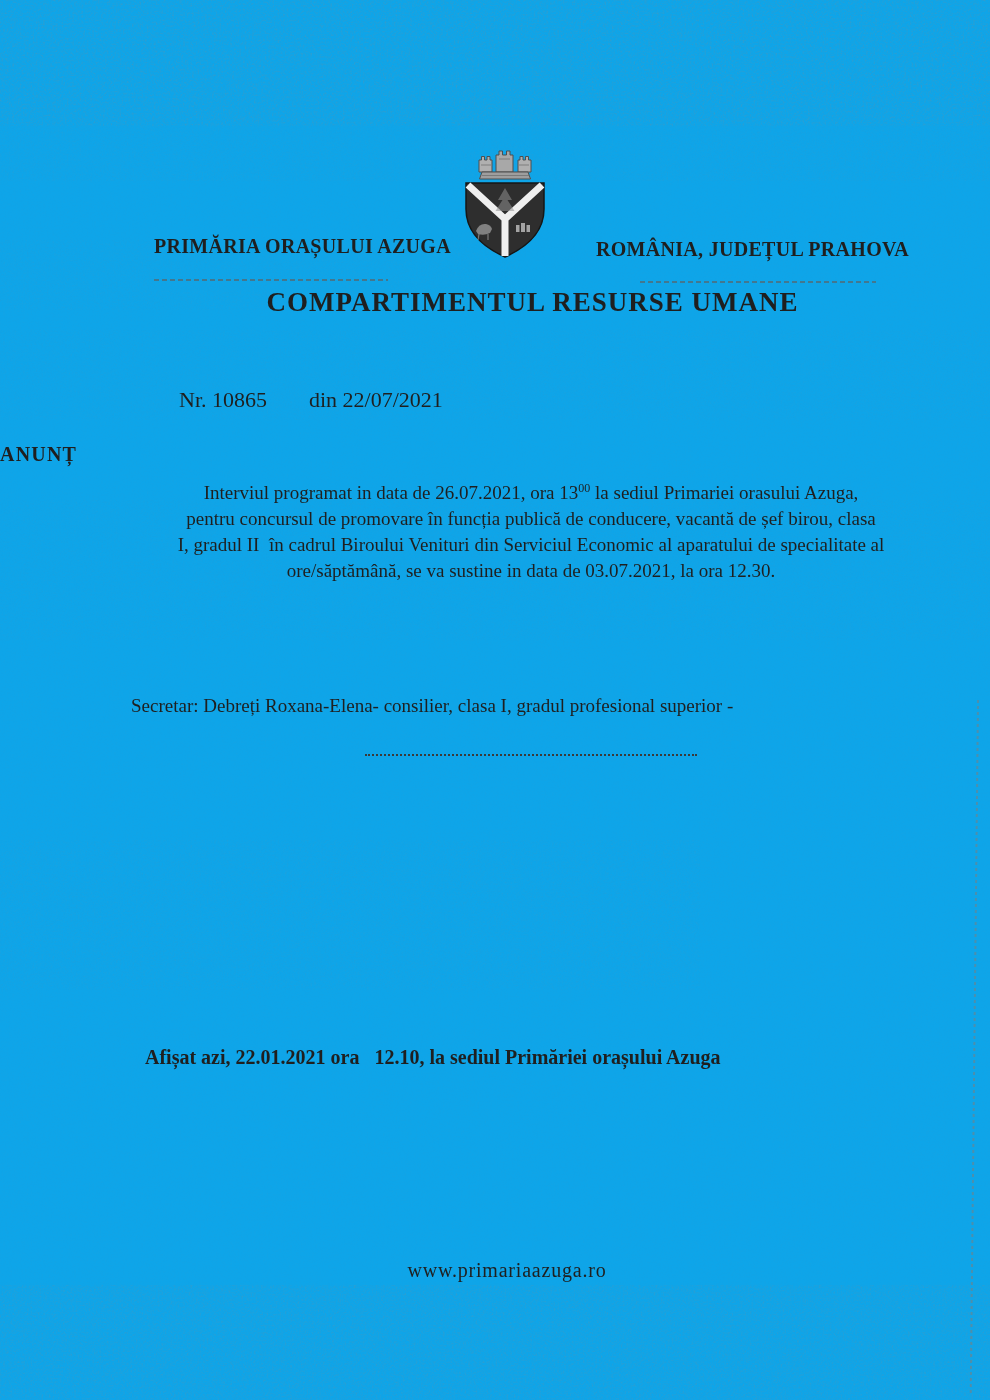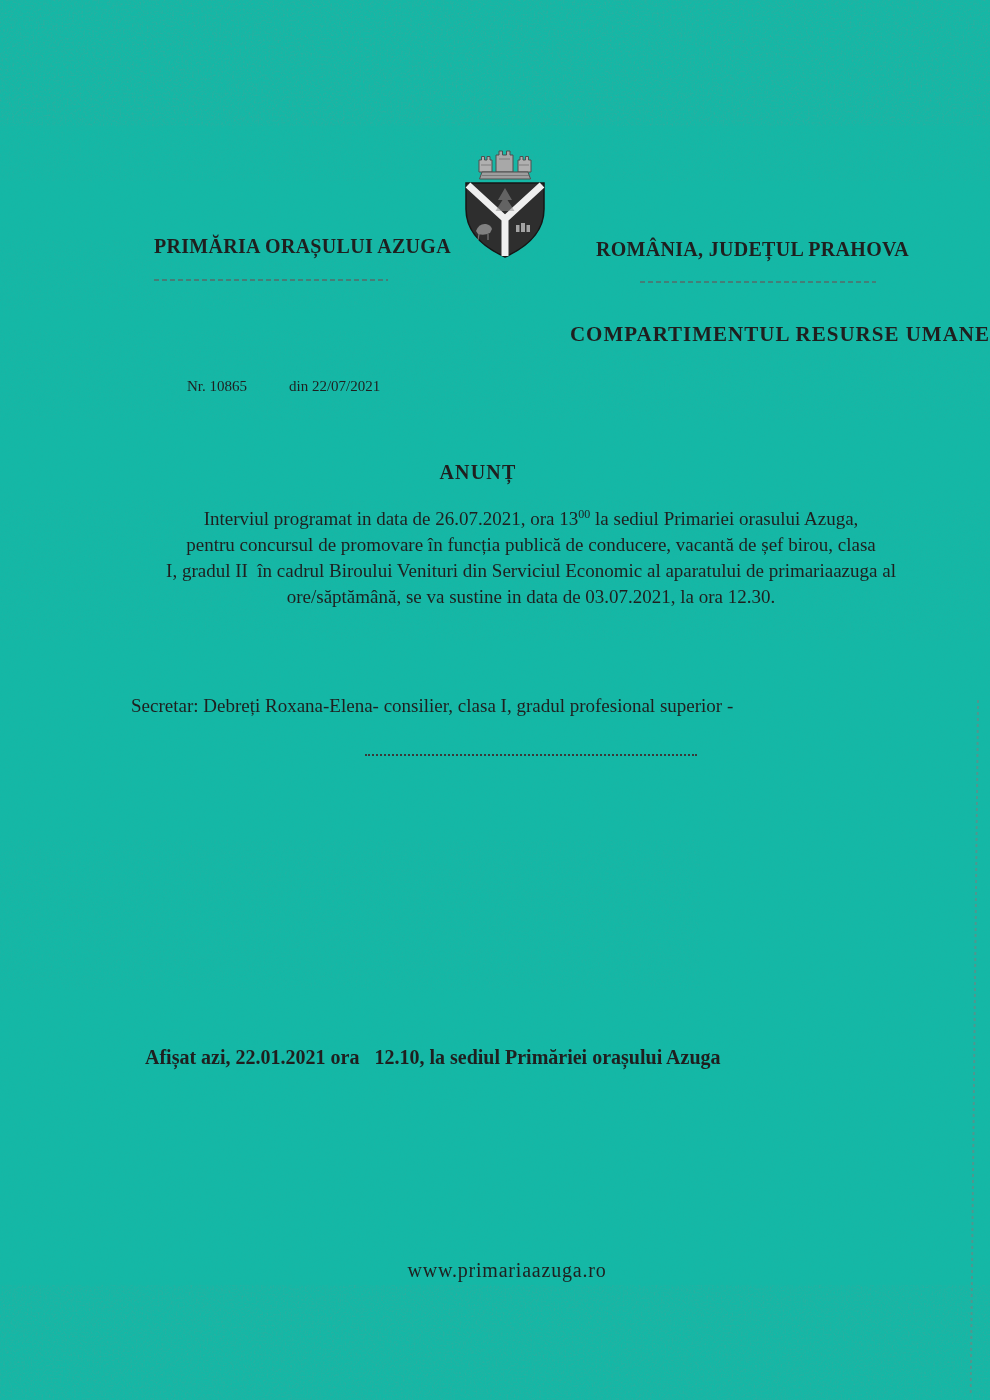--- a/index.html
+++ b/index.html
@@ -4,21 +4,21 @@
 <style>
   html, body {
     margin: 0;
     padding: 0;
     background: #ffffff;
   }
   .page {
     position: relative;
     width: 990px;
     height: 1400px;
-    background: #14b8a6;
+    background: #0ea5e9;
     overflow: hidden;
     font-family: "Liberation Serif", "DejaVu Serif", serif;
     color: #1f1f1f;
   }
   .abs { position: absolute; }
   .noise-layer {
     position: absolute;
     left: 0; top: 0;
     width: 990px; height: 1400px;
     pointer-events: none;
@@ -32,39 +32,39 @@
   .hdr-left  { left: 154px; top: 235px; }
   .hdr-right { left: 596px; top: 238px; }
   .rule {
     height: 2px;
     background: repeating-linear-gradient(to right,
       rgba(95,95,95,0.65) 0 5px, rgba(95,95,95,0) 5px 8px);
   }
   .rule-left  { left: 154px; top: 279px; width: 234px; }
   .rule-right { left: 640px; top: 281px; width: 236px; }
   .doc-title {
-    left: 75px; top: 322px; width: 915px;
-    text-align: right;
+    left: 75px; top: 287px; width: 915px;
+    text-align: center;
     font-weight: bold;
-    font-size: 21px;
+    font-size: 27px;
     letter-spacing: 1px;
     white-space: pre;
   }
-  .reg-line { left: 172px; top: 361px; font-size: 15px; white-space: pre; }
+  .reg-line { left: 157px; top: 361px; font-size: 22px; white-space: pre; }
   .reg-number { margin-right: 42px; }
   .anunt {
-    left: 0; top: 461px; width: 956px;
-    text-align: center;
+    left: 0; top: 443px; width: 956px;
+    text-align: left;
     font-weight: bold;
     font-size: 20px;
     letter-spacing: 1.2px;
     white-space: pre;
   }
   .body-par {
-    left: 131px; top: 506px; width: 800px;
+    left: 131px; top: 480px; width: 800px;
     text-align: center;
     font-size: 19px;
     line-height: 26px;
   }
   .body-par .line { white-space: pre; }
   .sup {
     font-size: 12px;
     vertical-align: super;
     line-height: 0;
   }
@@ -165,21 +165,21 @@
 
   <div class="abs reg-line">
     <span class="reg-number">Nr. 10865</span><span>din 22/07/2021</span>
   </div>
 
   <div class="abs anunt">ANUNȚ</div>
 
   <div class="abs body-par">
     <div class="line"><span>Interviul programat in data de 26.07.2021, ora 13</span><sup class="sup">00</sup><span> la sediul Primariei orasului Azuga,</span></div>
     <div class="line">pentru concursul de promovare în funcția publică de conducere, vacantă de șef birou, clasa</div>
-    <div class="line">I, gradul II  în cadrul Biroului Venituri din Serviciul Economic al aparatului de primariaazuga al</div>
+    <div class="line">I, gradul II  în cadrul Biroului Venituri din Serviciul Economic al aparatului de specialitate al</div>
     <div class="line">ore/săptămână, se va sustine in data de 03.07.2021, la ora 12.30.</div>
   </div>
 
   <div class="abs secretary">
     <div class="line">Secretar: Debreți Roxana-Elena- consilier, clasa I, gradul profesional superior -</div>
   </div>
 
   <div class="abs dotline"></div>
 
   <div class="abs posted">Afișat azi, 22.01.2021 ora   12.10, la sediul Primăriei orașului Azuga</div>

